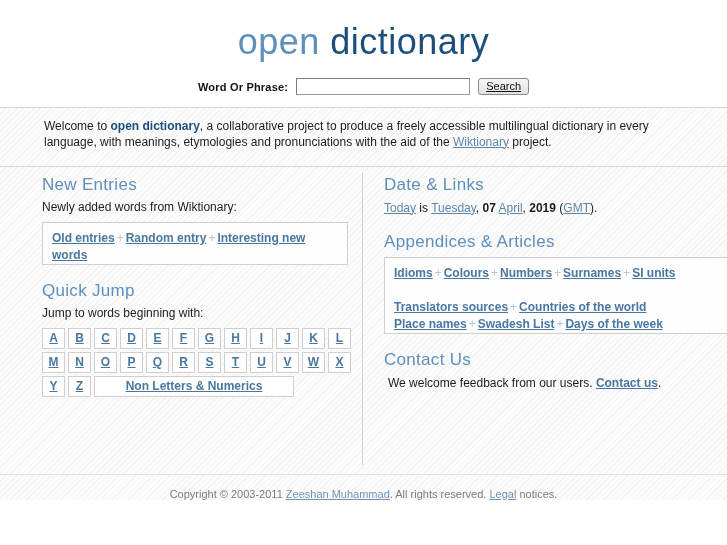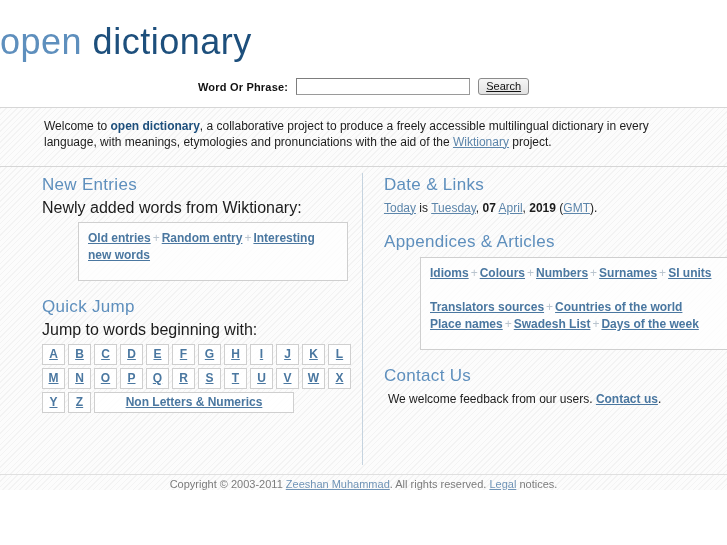--- a/index.html
+++ b/index.html
@@ -27,21 +27,21 @@
         rgba(0,0,0,0) 4px);
   }
 
   
   #masthead {
     background: #ffffff;
     padding-top: 22px;
     padding-bottom: 12px;
   }
   .logo {
-    text-align: left;
+    text-align: center;
     font-size: 36px;
     letter-spacing: 0.5px;
     line-height: 1.1;
     font-weight: 400;
     white-space: nowrap;
   }
   .logo .open {
     color: #5e8fbd;
   }
   .logo .dict {
@@ -138,21 +138,21 @@
     font-weight: 400;
     color: #5e8fbd;
     letter-spacing: 0.3px;
     line-height: 20px;
   }
   h2.sec.gap {
     margin-top: 16px;
   }
   p.lead {
     margin: 0 0 7px 0;
-    font-size: 16px;
+    font-size: 12px;
     line-height: 15px;
     color: #1c1c1c;
   }
 
   
   a.lnk {
     color: #4a77a0;
     text-decoration: underline;
     font-weight: bold;
     cursor: pointer;
@@ -166,24 +166,23 @@
   .plus {
     color: #b9c4ce;
     font-weight: normal;
     padding: 0 2px;
   }
 
   
   .panel {
     border: 1px solid #cfcfcf;
     background: rgba(255,255,255,0.72);
-    padding: 7px 9px 16px 9px;
+    padding: 7px 9px 0 9px;
     line-height: 17px;
     font-size: 12px;
-    margin-left: 36px;
   }
 
   
   .letters {
     margin-top: 1px;
   }
   .lrow {
     display: block;
     white-space: nowrap;
     margin-bottom: 3px;
@@ -241,21 +240,21 @@
     margin: 4px;
     font-size: 12px;
     line-height: 16px;
     color: #1c1c1c;
   }
 
   
   #footer {
     border-top: 1px solid #e0e0e0;
     text-align: center;
-    padding-top: 3px;
+    padding-top: 13px;
     font-size: 11px;
     color: #7b7b7b;
   }
   #footer a {
     color: #6f93b6;
     text-decoration: underline;
     cursor: pointer;
   }
 </style>
 </head>

